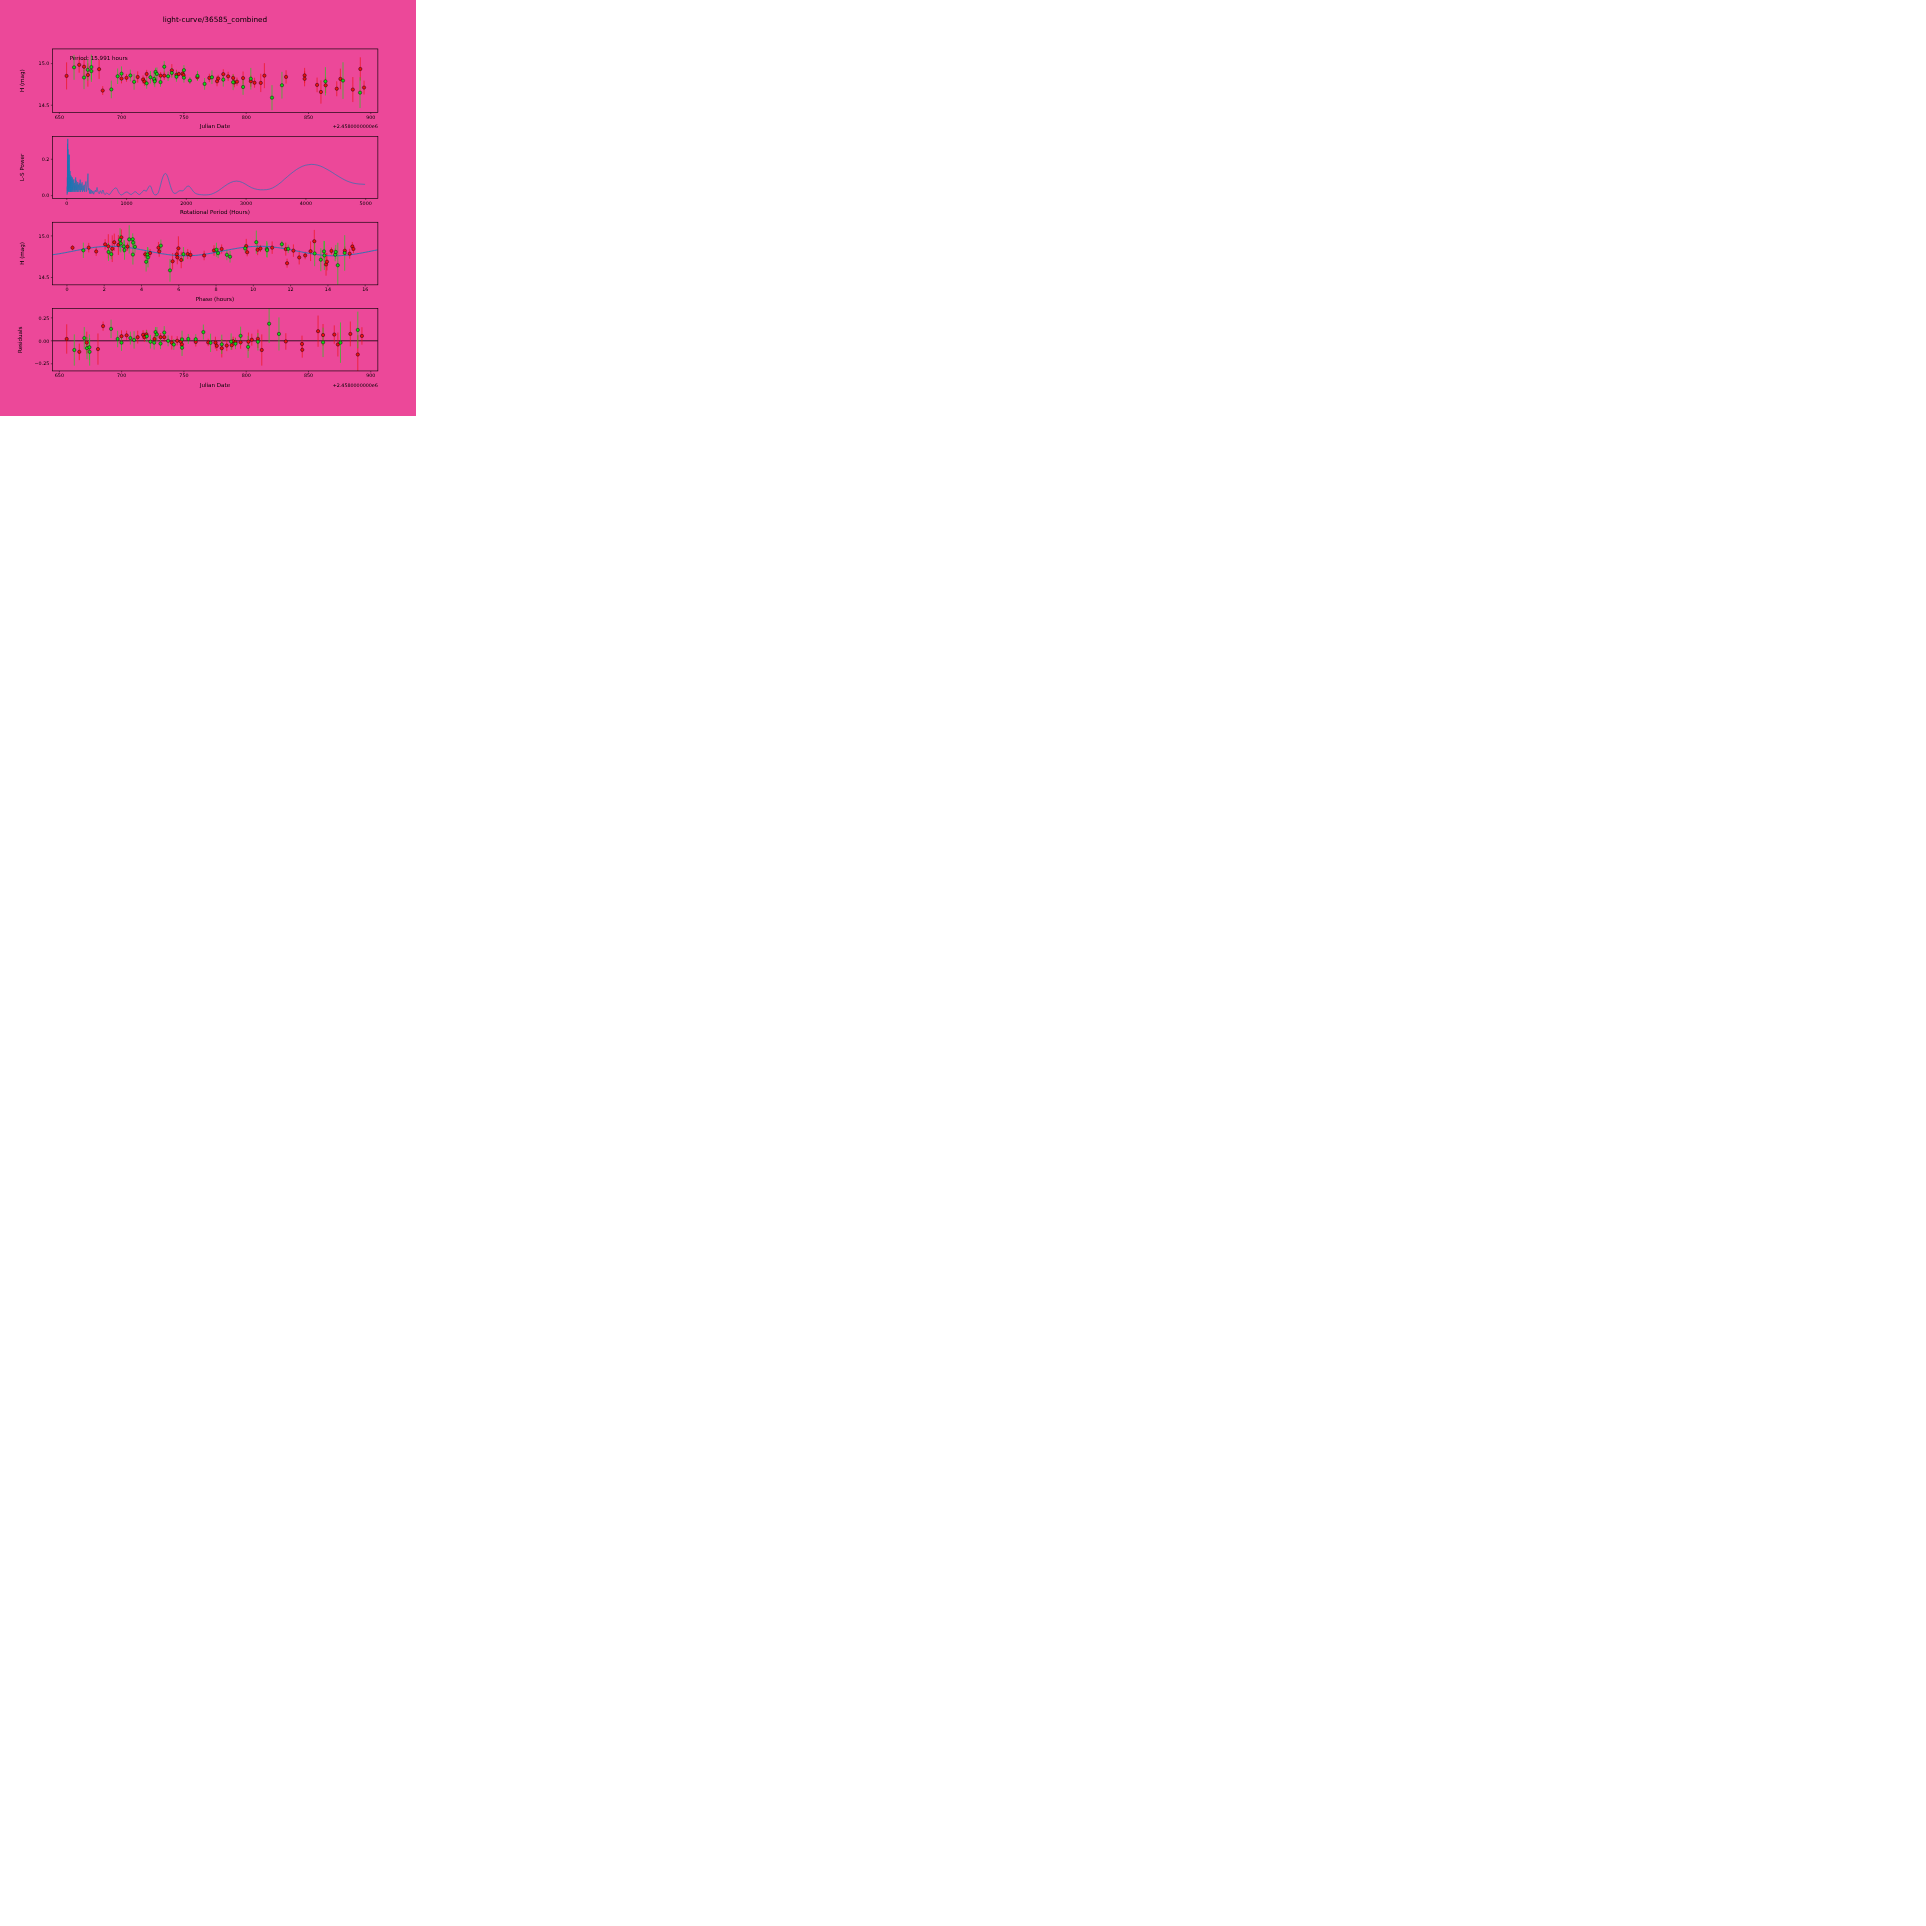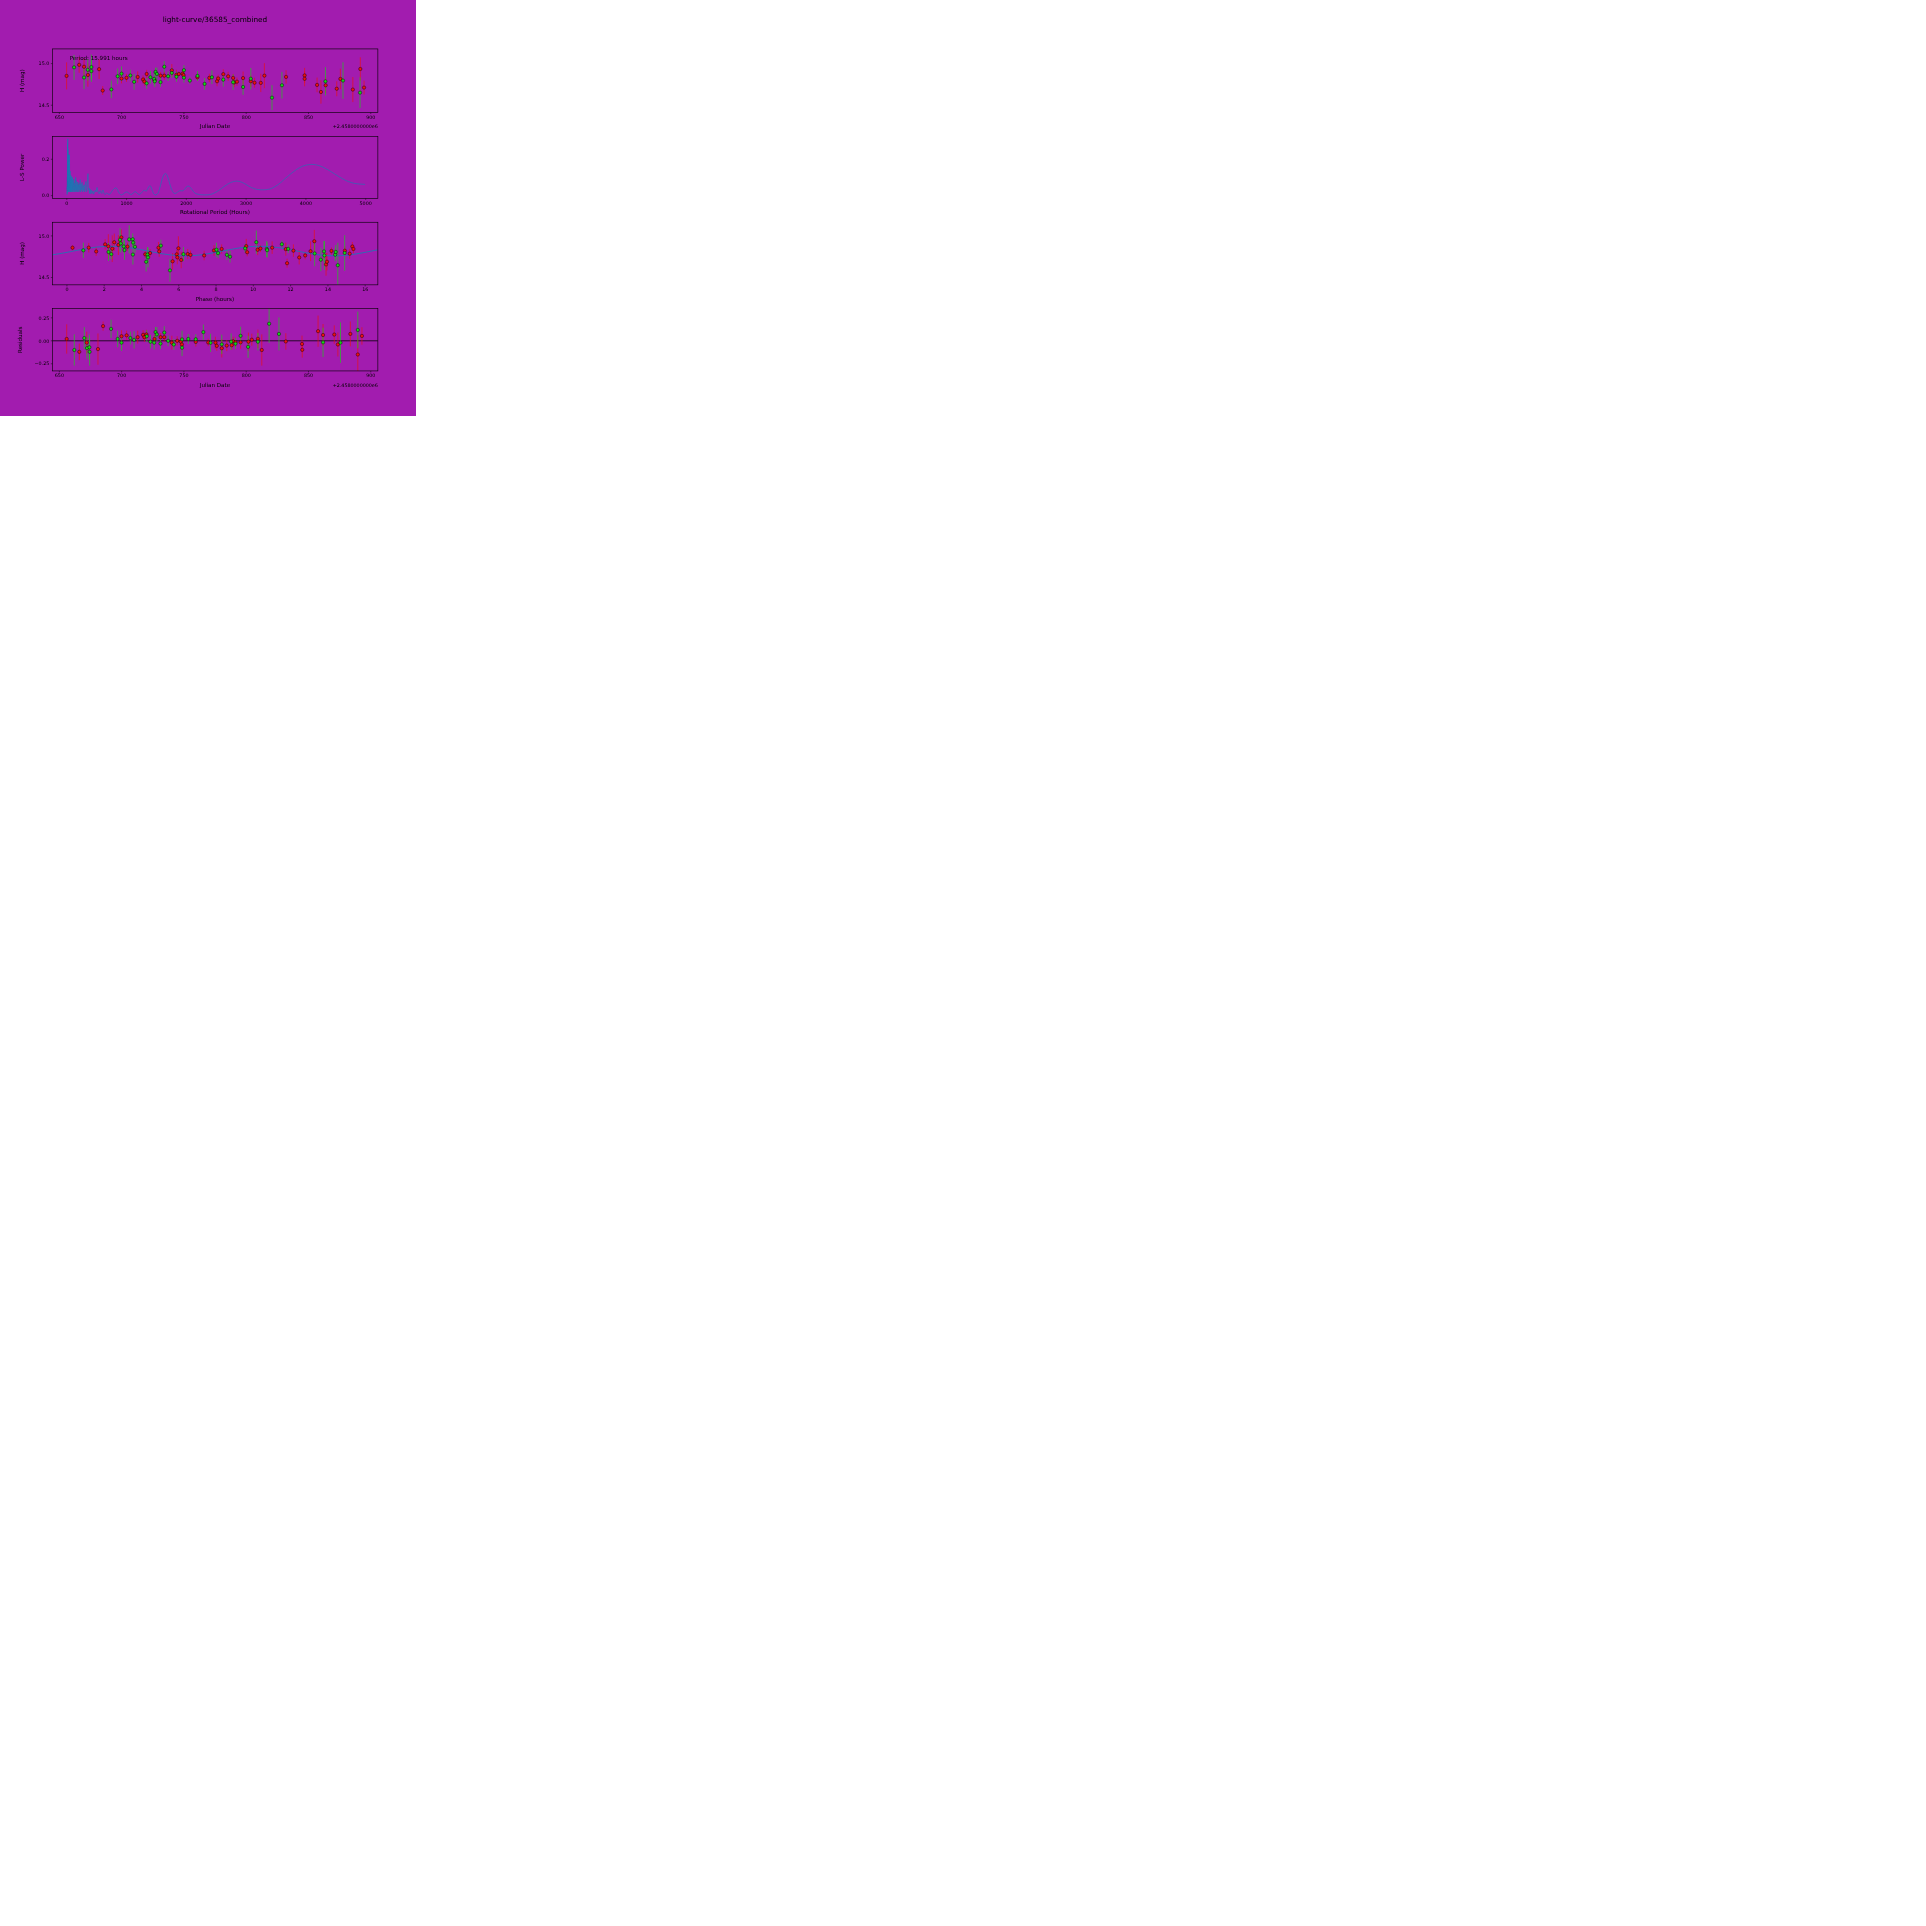--- a/index.html
+++ b/index.html
@@ -1,16 +1,16 @@
 <!DOCTYPE html>
 <html style="font-size:6.2px"><head>
 <meta charset="utf-8">
 <style>
   html,body{margin:0;padding:0;background:#ffffff;}
-  #figure{position:relative;width:416px;height:416px;background:#a21caf;
+  #figure{position:relative;width:416px;height:416px;background:#ec4899;
           font-family:"DejaVu Sans","Liberation Sans",sans-serif;}
   svg text{font-family:"DejaVu Sans","Liberation Sans",sans-serif;fill:#000;}
 </style>
 </head>
 <body>
 
 <div id="figure">
   <svg id="figure-svg" width="416" height="416" viewBox="0 0 1080 1080">
     <text x="558" y="58" text-anchor="middle" font-size="19">light-curve/36585_combined</text>
 

